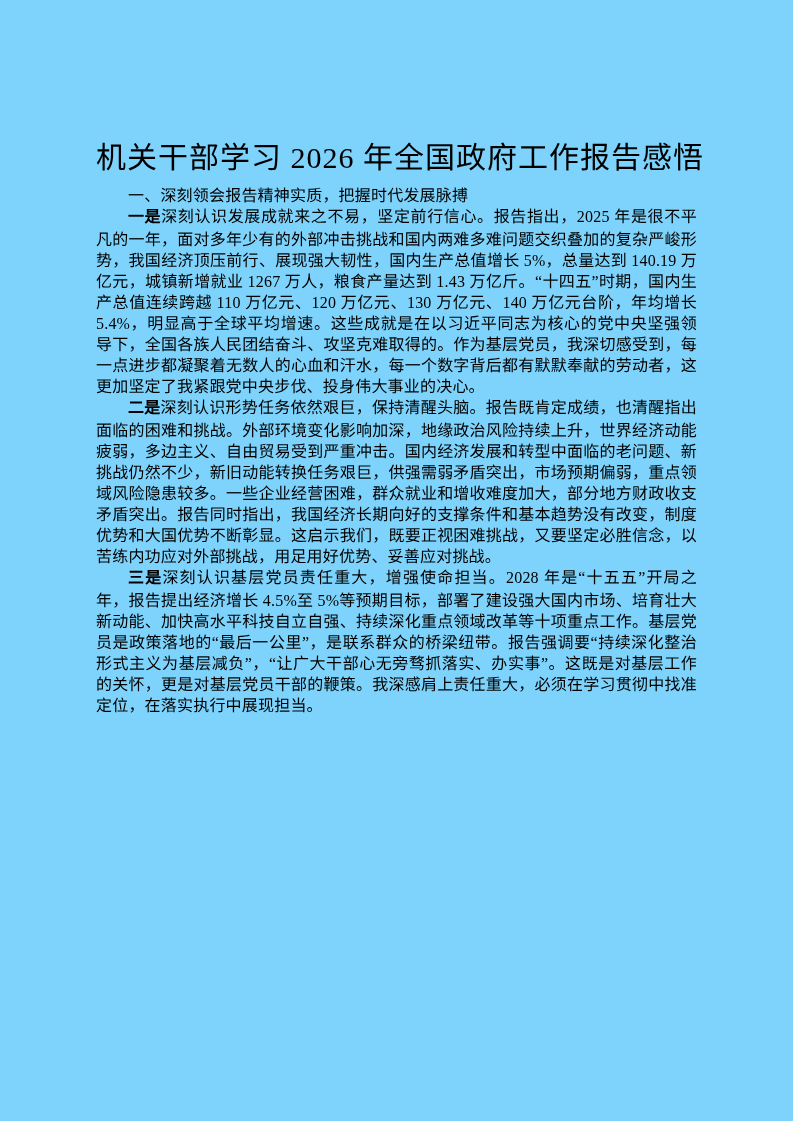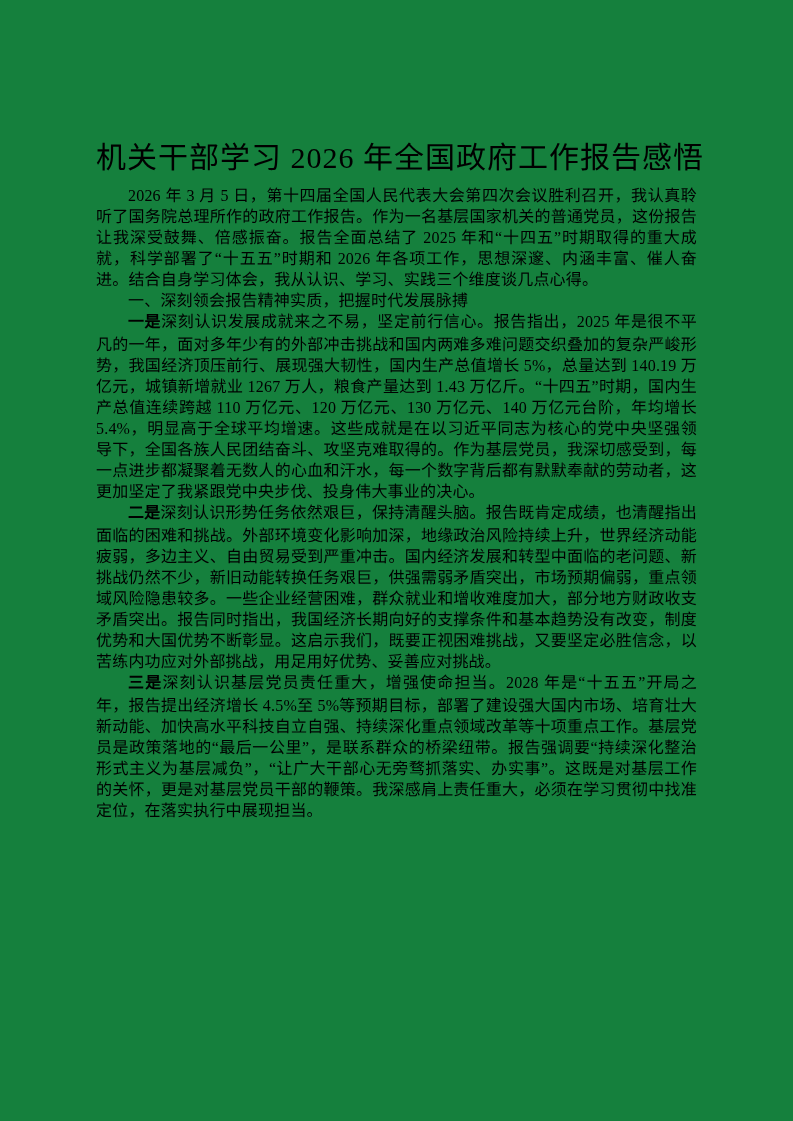--- a/index.html
+++ b/index.html
@@ -10,21 +10,21 @@
   body {
     width: 793px;
     height: 1121px;
     overflow: hidden;
   }
   .page {
     box-sizing: border-box;
     width: 793px;
     height: 1121px;
     padding: 141px 96px 0 96px;
-    background: #15803d;
+    background: #7dd3fc;
     color: #000000;
     font-family: "Liberation Serif", "DejaVu Serif", serif;
   }
   .doc-title {
     margin: 0 0 10px 0;
     font-size: 30px;
     line-height: 34px;
     font-weight: normal;
     text-align: center;
     white-space: nowrap;
@@ -47,21 +47,20 @@
     font-family: Liberation Mono, monospace;
   }
 </style>
 </head>
 <body>
 
 <div class="page">
 
   <h1 class="doc-title">机关干部学习 2026 年全国政府工作报告感悟</h1>
 
-  <p class="para"><span>2026 年 3 月 5 日，第十四届全国人民代表大会第四次会议胜利召开，我认真聆听了国务院总理所作的政府工作报告。作为一名基层国家机关的普通党员，这份报告让我深受鼓舞、倍感振奋。报告全面总结了 2025 年和“十四五”时期取得的重大成就，科学部署了“十五五”时期和 2026 年各项工作，思想深邃、内涵丰富、催人奋进。结合自身学习体会，我从认识、学习、实践三个维度谈几点心得。</span></p>
 
   <p class="para heading">一、深刻领会报告精神实质，把握时代发展脉搏</p>
 
   <p class="para"><b class="lead">一是</b><span>深刻认识发展成就来之不易，坚定前行信心。报告指出，2025 年是很不平凡的一年，面对多年少有的外部冲击挑战和国内两难多难问题交织叠加的复杂严峻形势，我国经济顶压前行、展现强大韧性，国内生产总值增长 5%，总量达到 140.19 万亿元，城镇新增就业 1267 万人，粮食产量达到 1.43 万亿斤。“十四五”时期，国内生产总值连续跨越 110 万亿元、120 万亿元、130 万亿元、140 万亿元台阶，年均增长 5.4%，明显高于全球平均增速。这些成就是在以习近平同志为核心的党中央坚强领导下，全国各族人民团结奋斗、攻坚克难取得的。作为基层党员，我深切感受到，每一点进步都凝聚着无数人的心血和汗水，每一个数字背后都有默默奉献的劳动者，这更加坚定了我紧跟党中央步伐、投身伟大事业的决心。</span></p>
 
   <p class="para"><b class="lead">二是</b><span>深刻认识形势任务依然艰巨，保持清醒头脑。报告既肯定成绩，也清醒指出面临的困难和挑战。外部环境变化影响加深，地缘政治风险持续上升，世界经济动能疲弱，多边主义、自由贸易受到严重冲击。国内经济发展和转型中面临的老问题、新挑战仍然不少，新旧动能转换任务艰巨，供强需弱矛盾突出，市场预期偏弱，重点领域风险隐患较多。一些企业经营困难，群众就业和增收难度加大，部分地方财政收支矛盾突出。报告同时指出，我国经济长期向好的支撑条件和基本趋势没有改变，制度优势和大国优势不断彰显。这启示我们，既要正视困难挑战，又要坚定必胜信念，以苦练内功应对外部挑战，用足用好优势、妥善应对挑战。</span></p>
 
   <p class="para"><b class="lead">三是</b><span>深刻认识基层党员责任重大，增强使命担当。2028 年是“十五五”开局之年，报告提出经济增长 4.5%至 5%等预期目标，部署了建设强大国内市场、培育壮大新动能、加快高水平科技自立自强、持续深化重点领域改革等十项重点工作。基层党员是政策落地的“最后一公里”，是联系群众的桥梁纽带。报告强调要“持续深化整治形式主义为基层减负”，“让广大干部心无旁骛抓落实、办实事”。这既是对基层工作的关怀，更是对基层党员干部的鞭策。我深感肩上责任重大，必须在学习贯彻中找准定位，在落实执行中展现担当。</span></p>
 
 

